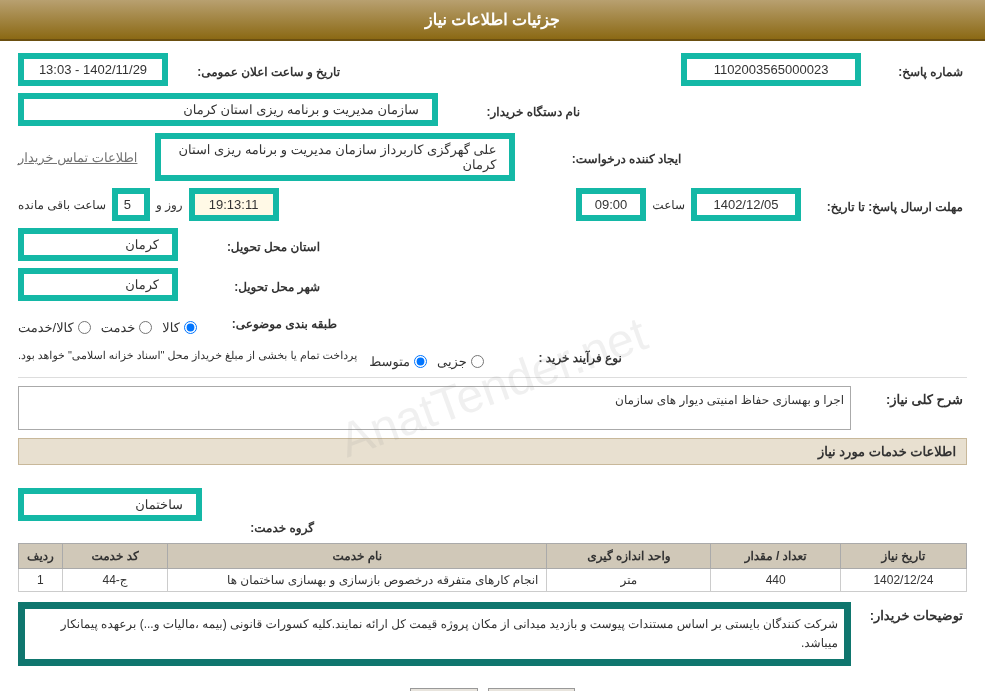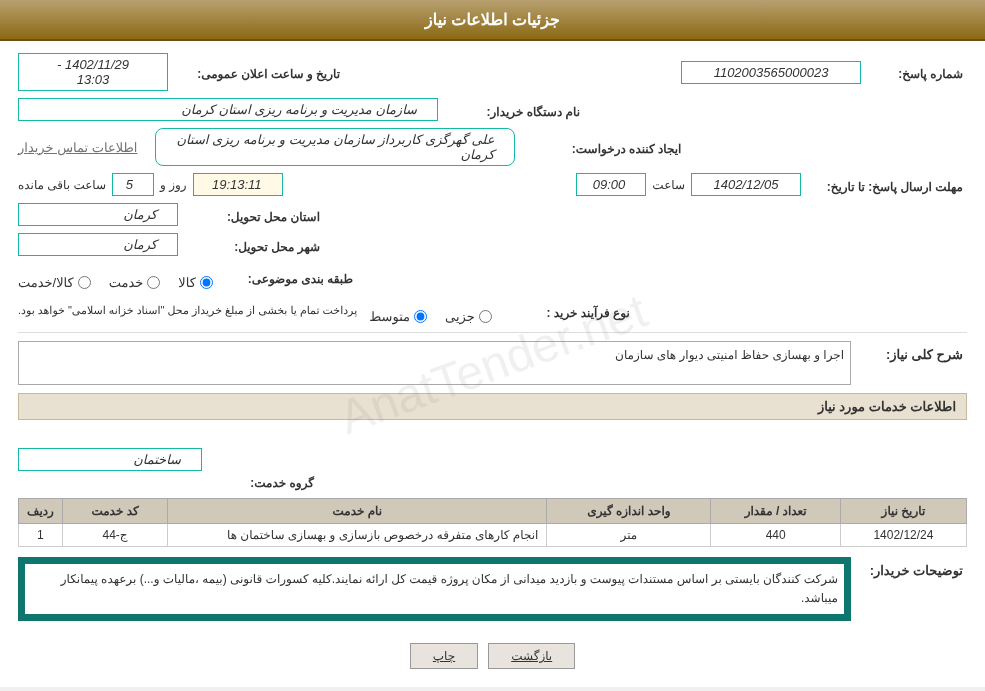--- a/index.html
+++ b/index.html
@@ -31,48 +31,47 @@
     .section-title {
       background: #e8e0d0;
       border: 1px solid #c8b89a;
       padding: 5px 10px;
       font-weight: bold;
       font-size: 13px;
       margin-bottom: 8px;
       text-align: right;
     }
     .input-box {
-      border: 1px solid #14b8a6;
-      background: #fff;
-      padding: 3px 20px;
+      border: 6px solid #14b8a6;
+      background: #fff;
+      padding: 3px 13px;
       min-height: 22px;
       display: inline-block;
       text-align: right;
-      font-style: italic;
     }
     .input-wide {
       width: 340px;
     }
     .input-medium {
       width: 200px;
     }
     .link-text {
       color: #737373;
       text-decoration: underline;
       cursor: pointer;
     }
     .date-box-small {
       width: 50px;
     }
     .separator-label {
       font-size: 12px;
     }
     .radio-group {
       display: flex;
-      gap: 18px;
+      gap: 10px;
       flex-direction: row-reverse;
       align-items: center;
       margin-top: 12px;
     }
     .radio-item {
       display: flex;
       align-items: center;
       gap: 4px;
       flex-direction: row-reverse;
     }
@@ -195,21 +194,21 @@
       <span class="input-box" style="width:150px;text-align:center;">1402/11/29 - 13:03</span>
     </div>
 
     <div class="row-wrapper" style="flex-direction:row; justify-content:flex-end; align-items:center; gap:16px; margin-bottom:7px;">
       <span class="row-label" style="min-width:130px;">نام دستگاه خریدار:</span>
       <span class="input-box input-wide" style="width:420px;">سازمان مدیریت و برنامه ریزی استان کرمان</span>
     </div>
 
     <div class="row-wrapper" style="flex-direction:row; justify-content:flex-end; align-items:center; gap:10px; margin-bottom:7px;">
       <span class="row-label" style="min-width:160px;">ایجاد کننده درخواست:</span>
-      <span class="input-box" style="width:360px;border-radius:8px;">علی گهرگزی کاربرداز سازمان مدیریت و برنامه ریزی استان کرمان</span>
+      <span class="input-box" style="width:360px;">علی گهرگزی کاربرداز سازمان مدیریت و برنامه ریزی استان کرمان</span>
       <span class="link-text" style="margin-right:8px;white-space:nowrap;">اطلاعات تماس خریدار</span>
     </div>
 
     <div class="row-wrapper" style="flex-direction:row; justify-content:flex-end; align-items:center; gap:6px; margin-bottom:7px;">
       <span class="row-label" style="min-width:160px;white-space:nowrap;">مهلت ارسال پاسخ: تا تاریخ:</span>
       <span class="input-box" style="width:110px;text-align:center;">1402/12/05</span>
       <span class="separator-label">ساعت</span>
       <span class="input-box" style="width:70px;text-align:center;">09:00</span>
       <span style="flex:1;"></span>
       <span class="input-box" style="width:90px;text-align:center;background:#fff9e6;">19:13:11</span>

